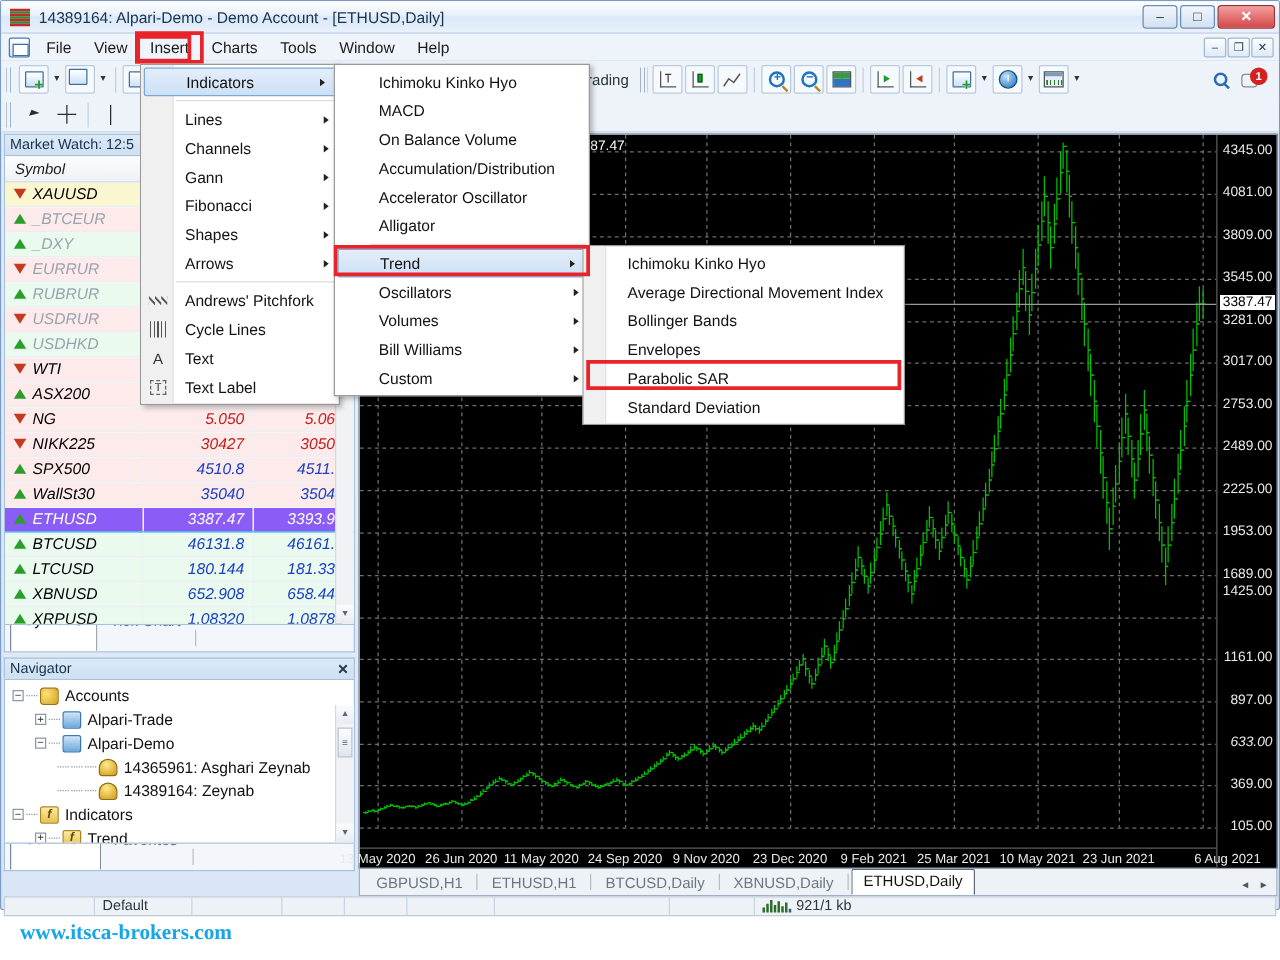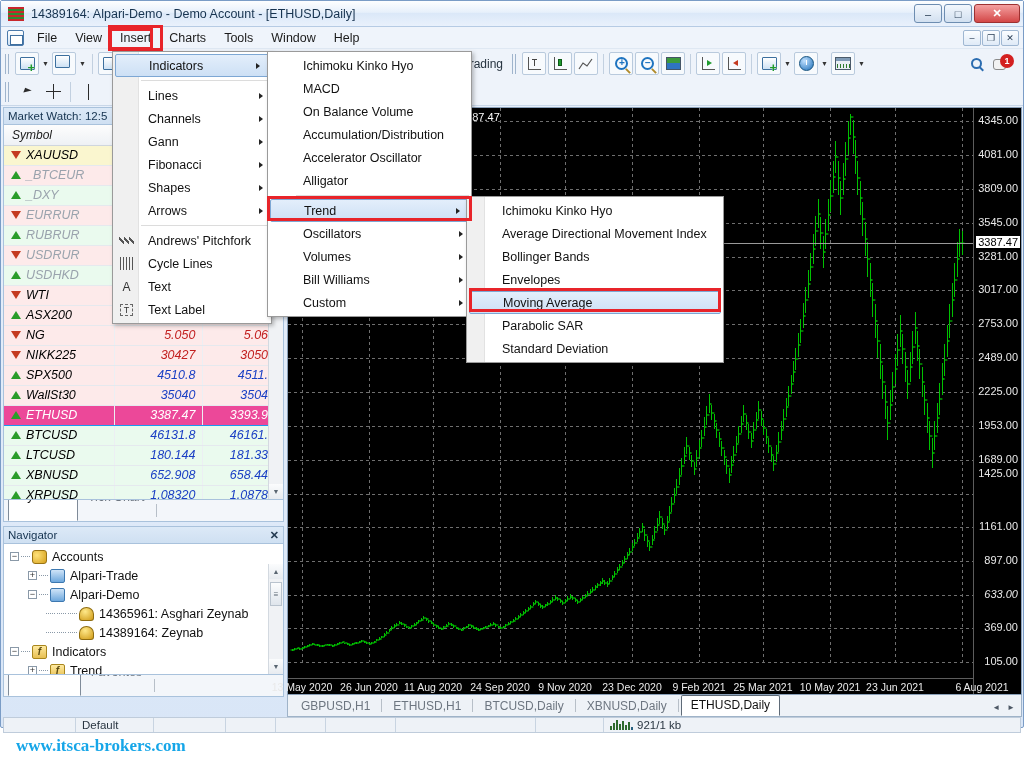--- a/index.html
+++ b/index.html
@@ -247,21 +247,21 @@
   table.mw td {
     height: 20px; font-size: 12.5px; padding: 0 7px;
     border-bottom: 1px solid #e5e9ee; border-right: 1px solid #eceff3;
     white-space: nowrap; overflow: hidden;
   }
   td.sym { padding-left: 4px; }
   td.num { text-align: right; font-size: 12.5px; }
   tr.up   td { background: #eafaee; }
   tr.down td { background: #fdeaea; }
   tr.gold td { background: #faf6cf; }
-  tr.sel  td { background: #ec4899; color: #fff !important; border-bottom-color: #1b9bf0; }
+  tr.sel  td { background: #8b5cf6; color: #fff !important; border-bottom-color: #1b9bf0; }
   .pxup { color: #1a3fc4; }
   .pxdn { color: #c21f1f; }
   .dim  { color: #9aa3ad; }
   .arrow-up, .arrow-dn {
     display: inline-block; width: 0; height: 0; margin-right: 5px;
     vertical-align: middle; position: relative; top: -1px;
   }
   .arrow-up {
     border-left: 5px solid transparent; border-right: 5px solid transparent;
     border-bottom: 8px solid #2a9d2a;
@@ -1653,21 +1653,21 @@
           <div class="pxlab" style="top: 412px;">1161.00</div>
           <div class="pxlab" style="top: 446px;">897.00</div>
           <div class="pxlab" style="top: 480px; font-style: italic;">633.00</div>
           <div class="pxlab" style="top: 513px;">369.00</div>
           <div class="pxlab" style="top: 547px;">105.00</div>
           <div class="pxlab cur" style="top: 128px;">3387.47</div>
         </div>
       <div class="time-axis" id="time-axis">
           <div class="tlab" style="left: 14px;">13 May 2020</div>
           <div class="tlab" style="left: 81px;">26 Jun 2020</div>
-          <div class="tlab" style="left: 145px;">11 Aug 2020</div>
+          <div class="tlab" style="left: 145px;">11 May 2020</div>
           <div class="tlab" style="left: 212px;">24 Sep 2020</div>
           <div class="tlab" style="left: 277px;">9 Nov 2020</div>
           <div class="tlab" style="left: 344px;">23 Dec 2020</div>
           <div class="tlab" style="left: 411px;">9 Feb 2021</div>
           <div class="tlab" style="left: 475px;">25 Mar 2021</div>
           <div class="tlab" style="left: 542px;">10 May 2021</div>
           <div class="tlab" style="left: 607px;">23 Jun 2021</div>
           <div class="tlab" style="left: 674px; margin-left: 20px;">6 Aug 2021</div>
         </div>
     </div>
@@ -1825,23 +1825,20 @@
         </div>
         <div class="mi">
           <span>Average Directional Movement Index</span>
         </div>
         <div class="mi">
           <span>Bollinger Bands</span>
         </div>
         <div class="mi">
           <span>Envelopes</span>
         </div>
-        <div class="mi sel">
-          <span>Moving Average</span>
-        </div>
         <div class="mi">
           <span>Parabolic SAR</span>
         </div>
         <div class="mi">
           <span>Standard Deviation</span>
         </div>
       </div>
   </div>
 
   <div class="red-box" style="left:109px;top:28px;width:44px;height:22px;"></div>

